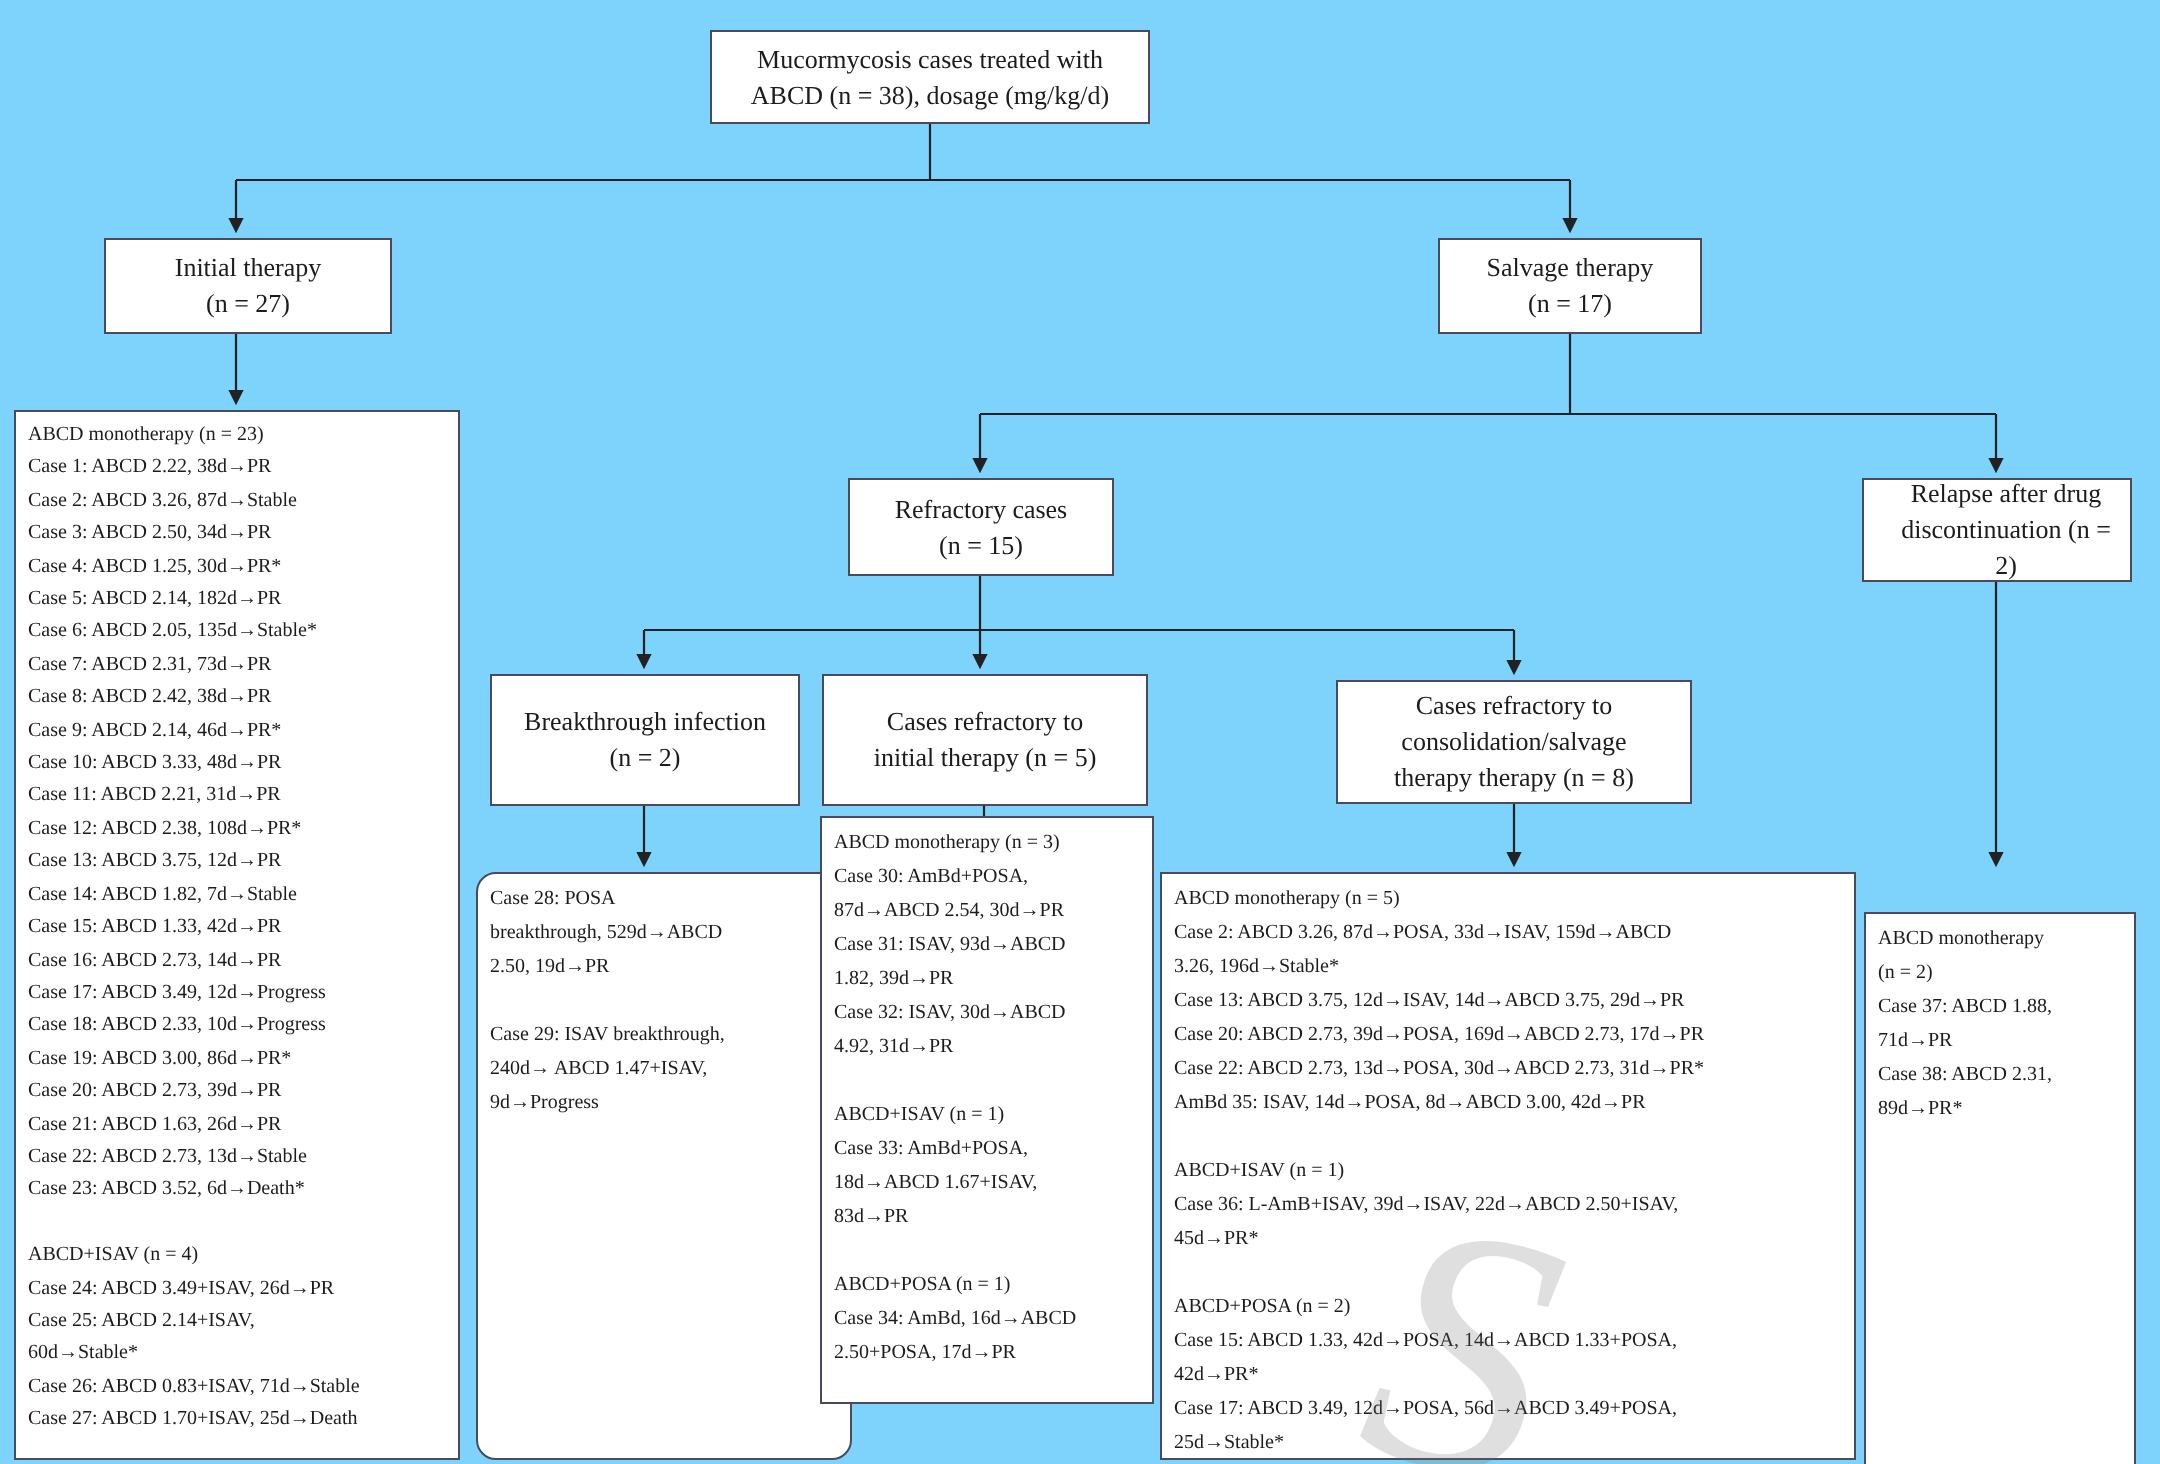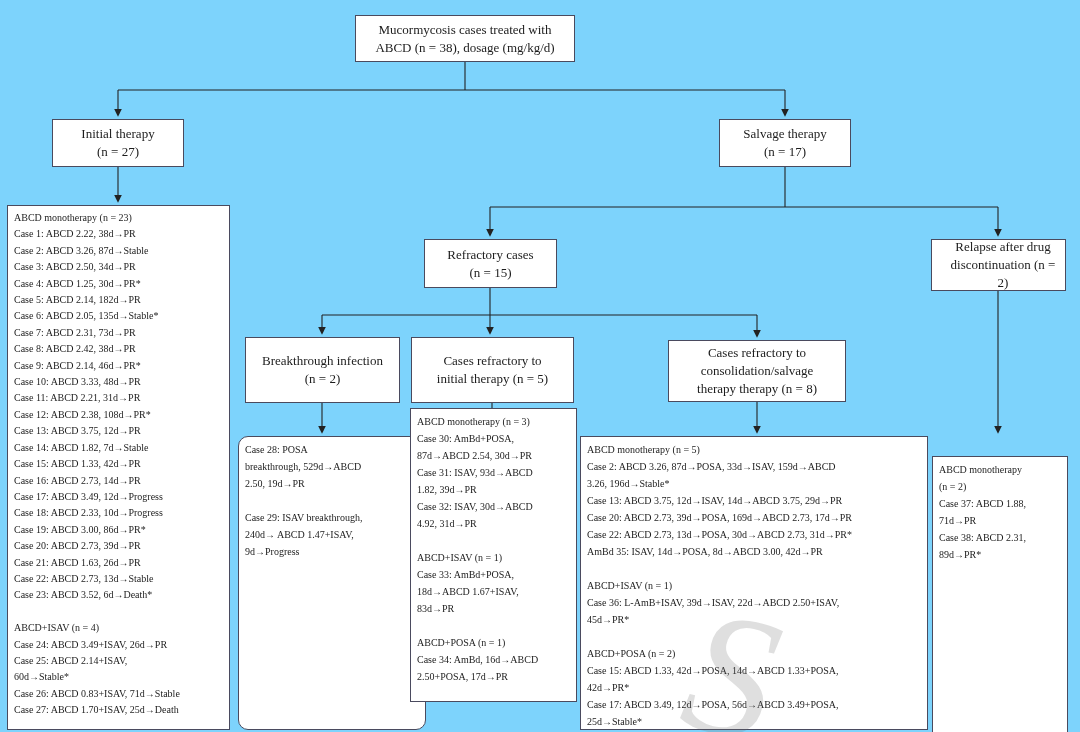--- a/index.html
+++ b/index.html
@@ -51,21 +51,21 @@
       <path d="M322,403 L322,432" marker-end="url(#arrow)"></path>
       <path d="M492,403 L492,432" marker-end="url(#arrow)"></path>
       <path d="M757,402 L757,432" marker-end="url(#arrow)"></path>
       <path d="M998,291 L998,432" marker-end="url(#arrow)"></path>
     </g>
   </svg>
 
   <div class="box center-box" style="left:355px;top:15px;width:220px;height:47px;">Mucormycosis cases treated with
 ABCD (n = 38), dosage (mg/kg/d)</div>
 
-  <div class="box center-box" style="left:52px;top:119px;width:132px;height:48px;">Initial therapy
+  <div class="box center-box" style="left:52px;top:119px;width:144px;height:48px;">Initial therapy
 (n = 27)</div>
 
   <div class="box center-box" style="left:719px;top:119px;width:132px;height:48px;">Salvage therapy
 (n = 17)</div>
 
   <div class="box center-box" style="left:424px;top:239px;width:133px;height:49px;">Refractory cases
 (n = 15)</div>
 
   <div class="box center-box" style="left:931px;top:239px;width:135px;height:52px;padding-left:14px;">Relapse after drug
 discontinuation (n = 2)</div>

